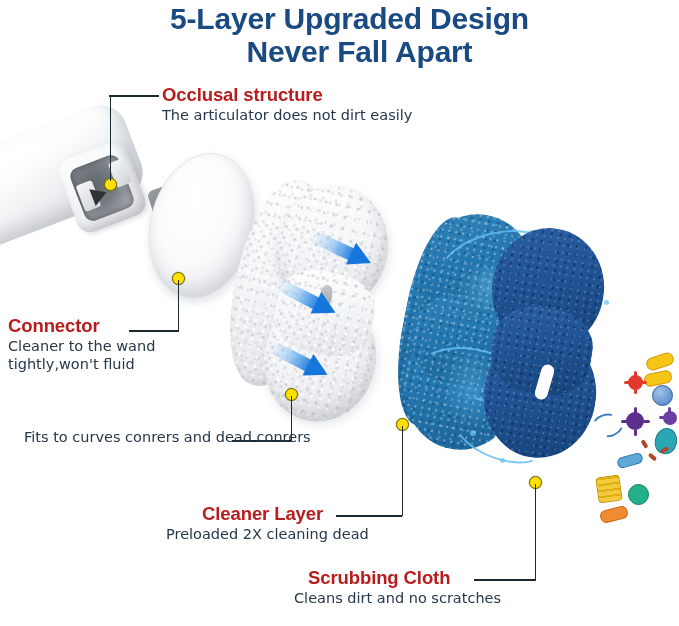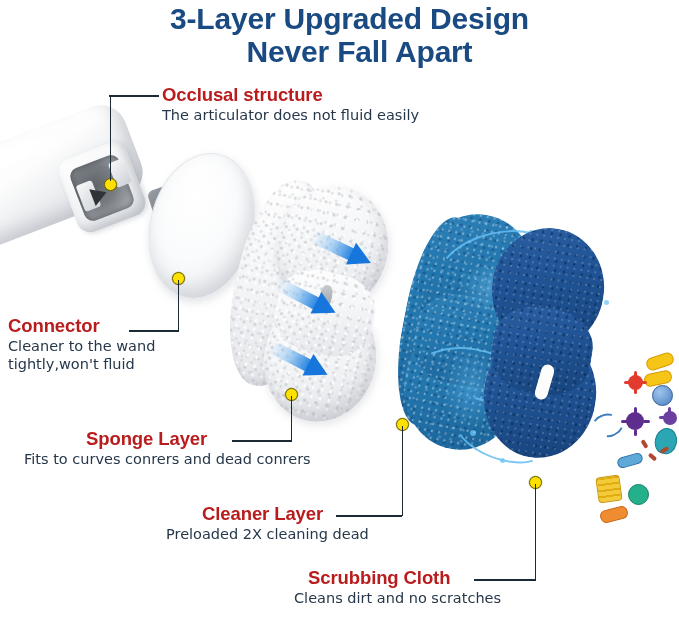--- a/index.html
+++ b/index.html
@@ -229,21 +229,21 @@
     border:2px solid currentColor;
     border-color:currentColor transparent transparent transparent;
   }
 </style>
 </head>
 <body>
 
 <div class="stage">
 
   <div id="title-block">
-    <span class="tl" id="title-line1">3-Layer Upgraded Design</span>
+    <span class="tl" id="title-line1">5-Layer Upgraded Design</span>
     <span class="tl" id="title-line2">Never Fall Apart</span>
   </div>
 
   <div class="layer" id="wand-body"></div>
   <div class="layer" id="wand-gloss"></div>
   <div class="layer" id="wand-head"></div>
   <div class="layer" id="wand-socket"></div>
   <div class="layer" id="wand-slot-left"></div>
   <div class="layer" id="wand-slot-right"></div>
   <div class="layer" id="wand-prong"></div>
@@ -330,37 +330,36 @@
   <div class="squig" style="left:600px;top:420px;width:20px;height:12px;color:#3f7fc0;transform:rotate(150deg);"></div>
   <div class="germ" style="left:640px;top:442px;width:9px;height:4px;border-radius:3px;background:#b0472e;transform:rotate(58deg);"></div>
   <div class="germ" style="left:648px;top:455px;width:9px;height:4px;border-radius:3px;background:#b0472e;transform:rotate(40deg);"></div>
   <div class="germ" style="left:660px;top:448px;width:9px;height:4px;border-radius:3px;background:#b0472e;transform:rotate(-30deg);"></div>
 
   <div class="dot" style="left:104px;top:178px;"></div>
   <div class="lead v" style="left:109.5px;top:95px;height:86px;"></div>
   <div class="lead h" style="left:109px;top:95px;width:50px;"></div>
   <div class="callout" style="left:162px;top:84px;">
     <div class="head">Occlusal structure</div>
-    <div class="sub">The articulator does not fluid easily</div>
+    <div class="sub">The articulator does not dirt easily</div>
   </div>
 
   <div class="dot" style="left:172px;top:272px;"></div>
   <div class="lead v" style="left:177.5px;top:280px;height:51px;"></div>
   <div class="lead h" style="left:129px;top:330px;width:50px;"></div>
   <div class="callout" style="left:8px;top:315px;">
     <div class="head">Connector</div>
     <div class="sub">Cleaner to the wand</div>
     <div class="sub">tightly,won't fluid</div>
   </div>
 
   <div class="dot" style="left:285px;top:388px;"></div>
   <div class="lead v" style="left:290.5px;top:396px;height:45px;"></div>
   <div class="lead h" style="left:232px;top:440px;width:60px;"></div>
   <div class="callout" style="left:24px;top:428px;">
-    <div class="head" style="margin-left:62px;">Sponge Layer</div>
     <div class="sub">Fits to curves conrers and dead conrers</div>
   </div>
 
   <div class="dot" style="left:396px;top:418px;"></div>
   <div class="lead v" style="left:401.5px;top:426px;height:90px;"></div>
   <div class="lead h" style="left:336px;top:515px;width:66px;"></div>
   <div class="callout" style="left:166px;top:503px;">
     <div class="head" style="margin-left:36px;">Cleaner Layer</div>
     <div class="sub">Preloaded 2X cleaning dead</div>
   </div>

